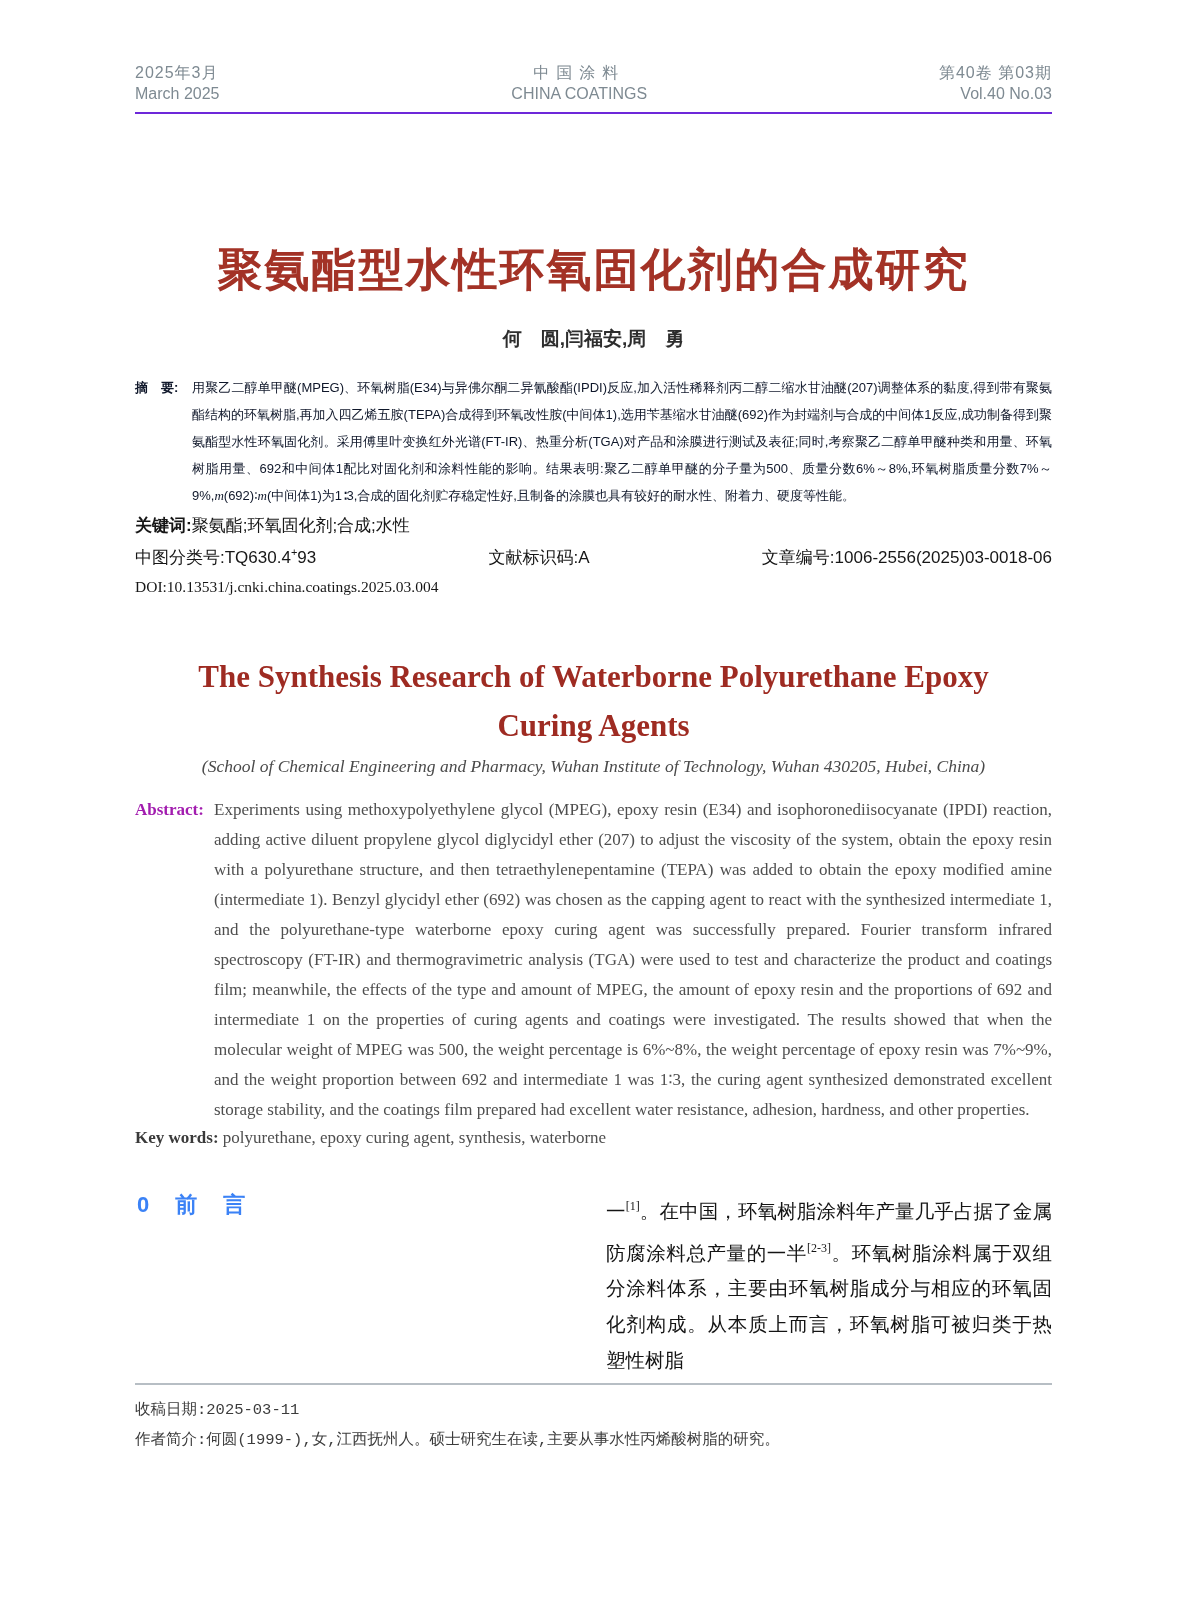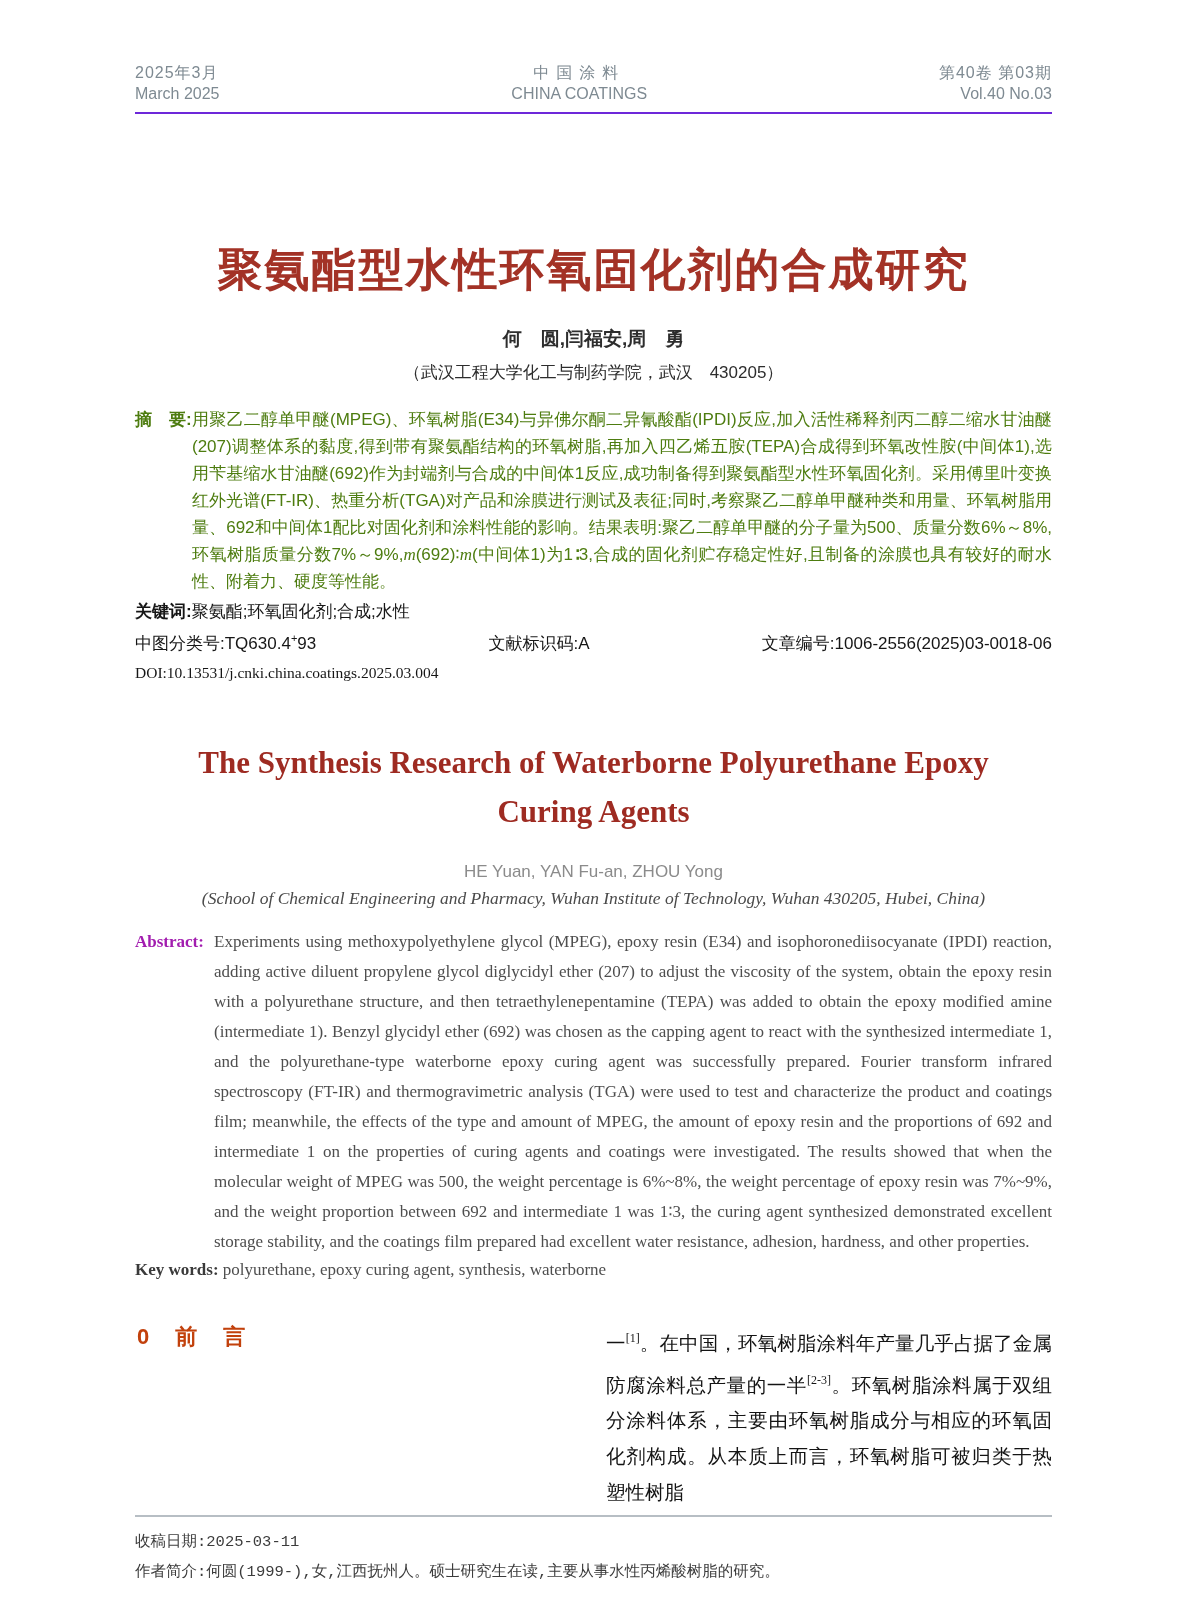--- a/index.html
+++ b/index.html
@@ -30,21 +30,21 @@
     margin-top:126px; text-align:center;
     font-size:45px; font-weight:bold; letter-spacing:2px;
     color:#A33226;
   }
   .authors-cn { margin-top:26px; text-align:center; font-size:19px; font-weight:bold; color:#2d2d2d; }
   .affil-cn   { margin-top:9px;  text-align:center; font-size:17px; color:#2d2d2d; }
 
   
   .abstract-cn {
     margin-top:22px; position:relative; padding-left:57px;
-    font-size:17px; line-height:27px; text-align:justify; color:#4d7c0f;
+    font-size:13px; line-height:27px; text-align:justify; color:#0f172a;
   }
   .abstract-cn .label { position:absolute; left:0; top:0; font-weight:bold; }
   .ital { font-style:italic; font-family:"Liberation Serif", serif; }
 
   .keywords-cn { margin-top:5px; font-size:17px; color:#161616; }
   .keywords-cn .label { font-weight:bold; }
 
   .meta-row { margin-top:9px; display:flex; justify-content:space-between; font-size:17px; color:#161616; }
   .meta-row sup { font-size:11px; }
   .doi { margin-top:9px; font-family:"Liberation Serif", serif; font-size:15.5px; color:#161616; }
@@ -69,21 +69,21 @@
     font-size:17px; line-height:30px; text-align:justify; color:#4e4e4e;
   }
   .abstract-en .label { position:absolute; left:0; top:0; font-weight:bold; color:#a21caf; font-family:"Liberation Serif", serif; }
   .keywords-en { margin-top:3px; font-family:"Liberation Serif", serif; font-size:17px; color:#4e4e4e; }
   .keywords-en .label { font-weight:bold; color:#3a3a3a; }
 
   
   .columns { margin-top:40px; display:flex; justify-content:space-between; }
   .col { width:446px; }
   .section-heading {
-    font-size:22px; font-weight:bold; color:#c2410c;
+    font-size:22px; font-weight:bold; color:#3b82f6;
     margin:2px 0 12px 2px; letter-spacing:2px;
   }
   .body-para {
     font-family:"Liberation Serif", serif;
     font-size:19.5px; line-height:36px; text-align:justify; color:#141414;
   }
   .indent { text-indent:2em; }
   sup.ref { font-size:12px; }
 
   
@@ -105,21 +105,20 @@
       <div class="en">CHINA COATINGS</div>
     </div>
     <div class="cell c-right">
       <div class="cn">第40卷 第03期</div>
       <div class="en">Vol.40  No.03</div>
     </div>
   </div>
 
   <h1 class="title-cn">聚氨酯型水性环氧固化剂的合成研究</h1>
   <div class="authors-cn">何　圆,闫福安,周　勇</div>
-  <div class="affil-cn">（武汉工程大学化工与制药学院，武汉　430205）</div>
 
   <div class="abstract-cn">
     <span class="label">摘　要:</span>
     <span>用聚乙二醇单甲醚(MPEG)、环氧树脂(E34)与异佛尔酮二异氰酸酯(IPDI)反应,加入活性稀释剂丙二醇二缩水甘油醚(207)调整体系的黏度,得到带有聚氨酯结构的环氧树脂,再加入四乙烯五胺(TEPA)合成得到环氧改性胺(中间体1),选用苄基缩水甘油醚(692)作为封端剂与合成的中间体1反应,成功制备得到聚氨酯型水性环氧固化剂。采用傅里叶变换红外光谱(FT-IR)、热重分析(TGA)对产品和涂膜进行测试及表征;同时,考察聚乙二醇单甲醚种类和用量、环氧树脂用量、692和中间体1配比对固化剂和涂料性能的影响。结果表明:聚乙二醇单甲醚的分子量为500、质量分数6%～8%,环氧树脂质量分数7%～9%,</span><span class="ital">m</span><span>(692)∶</span><span class="ital">m</span><span>(中间体1)为1∶3,合成的固化剂贮存稳定性好,且制备的涂膜也具有较好的耐水性、附着力、硬度等性能。</span>
   </div>
 
   <div class="keywords-cn">
     <span class="label">关键词:</span><span>聚氨酯;环氧固化剂;合成;水性</span>
   </div>
 
@@ -128,21 +127,20 @@
     <div>文献标识码:A</div>
     <div>文章编号:1006-2556(2025)03-0018-06</div>
   </div>
 
   <div class="doi">DOI:10.13531/j.cnki.china.coatings.2025.03.004</div>
 
   <h2 class="title-en">
     <div>The Synthesis Research of Waterborne Polyurethane Epoxy</div>
     <div>Curing Agents</div>
   </h2>
-  <div class="authors-en">HE Yuan, YAN Fu-an, ZHOU Yong</div>
   <div class="affil-en">(School of Chemical Engineering and Pharmacy, Wuhan Institute of Technology, Wuhan 430205, Hubei, China)</div>
 
   <div class="abstract-en">
     <span class="label">Abstract:</span>
     <span>Experiments using methoxypolyethylene glycol (MPEG), epoxy resin (E34) and isophoronediisocyanate (IPDI) reaction, adding active diluent propylene glycol diglycidyl ether (207) to adjust the viscosity of the system, obtain the epoxy resin with a polyurethane structure, and then tetraethylenepentamine (TEPA) was added to obtain the epoxy modified amine (intermediate 1). Benzyl glycidyl ether (692) was chosen as the capping agent to react with the synthesized intermediate 1, and the polyurethane-type waterborne epoxy curing agent was successfully prepared. Fourier transform infrared spectroscopy (FT-IR) and thermogravimetric analysis (TGA) were used to test and characterize the product and coatings film; meanwhile, the effects of the type and amount of MPEG, the amount of epoxy resin and the proportions of 692 and intermediate 1 on the properties of curing agents and coatings were investigated. The results showed that when the molecular weight of MPEG was 500, the weight percentage is 6%~8%, the weight percentage of epoxy resin was 7%~9%, and the weight proportion between 692 and intermediate 1 was 1∶3, the curing agent synthesized demonstrated excellent storage stability, and the coatings film prepared had excellent water resistance, adhesion, hardness, and other properties.</span>
   </div>
 
   <div class="keywords-en">
     <span class="label">Key words:</span>
     <span>polyurethane, epoxy curing agent, synthesis, waterborne</span>

